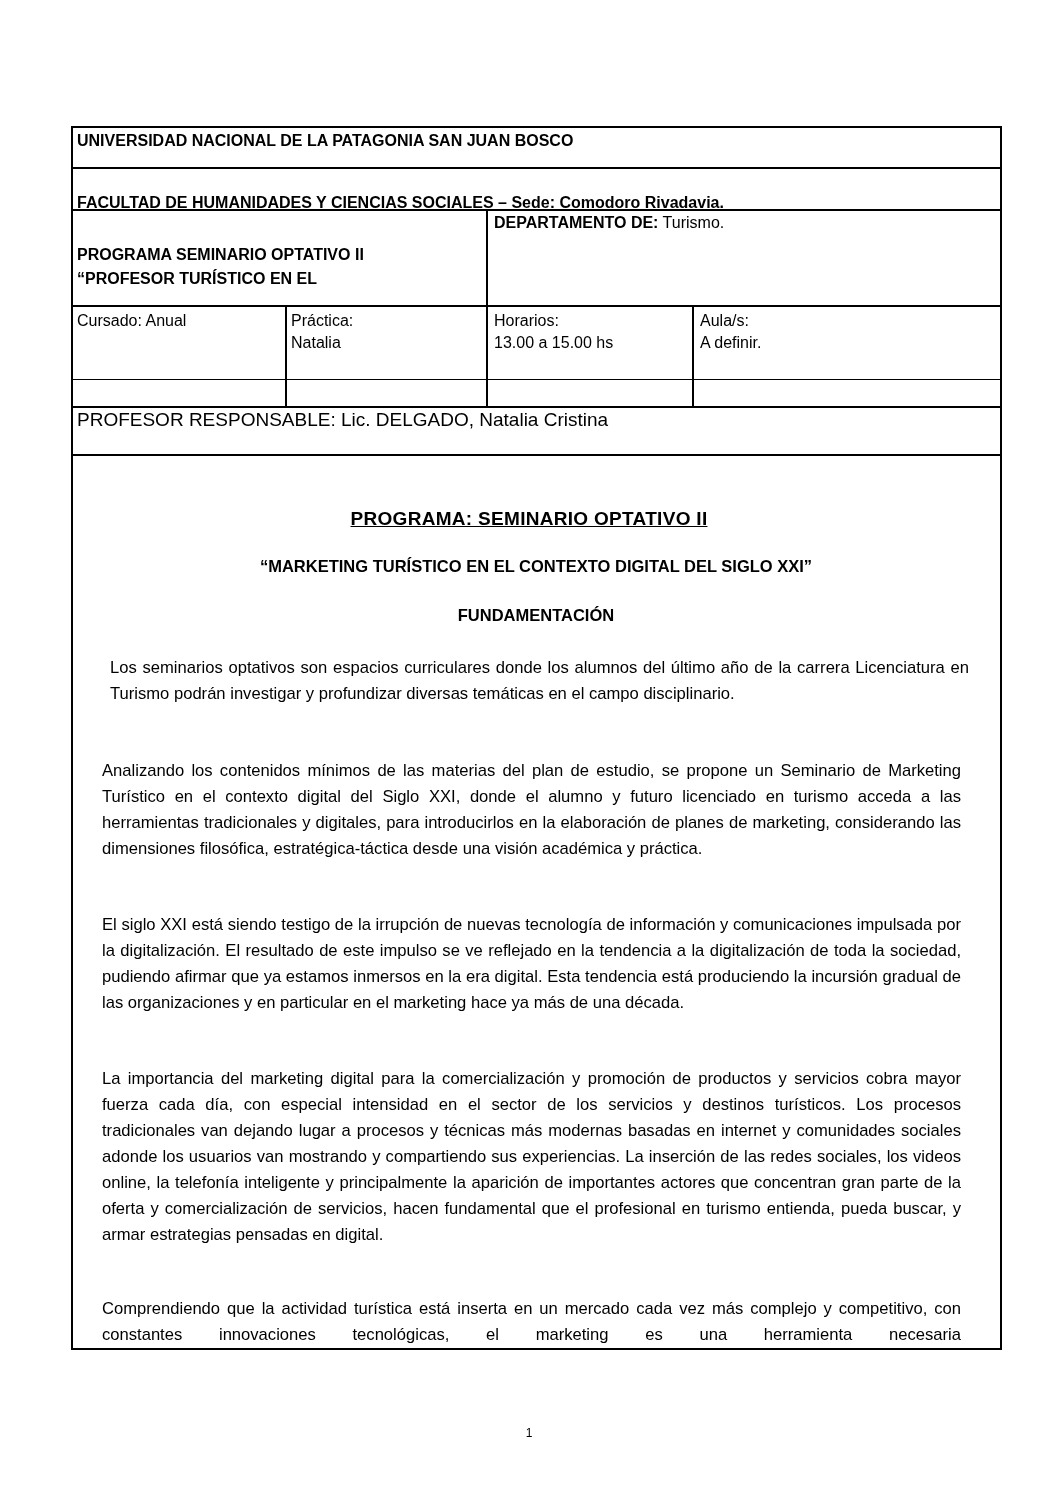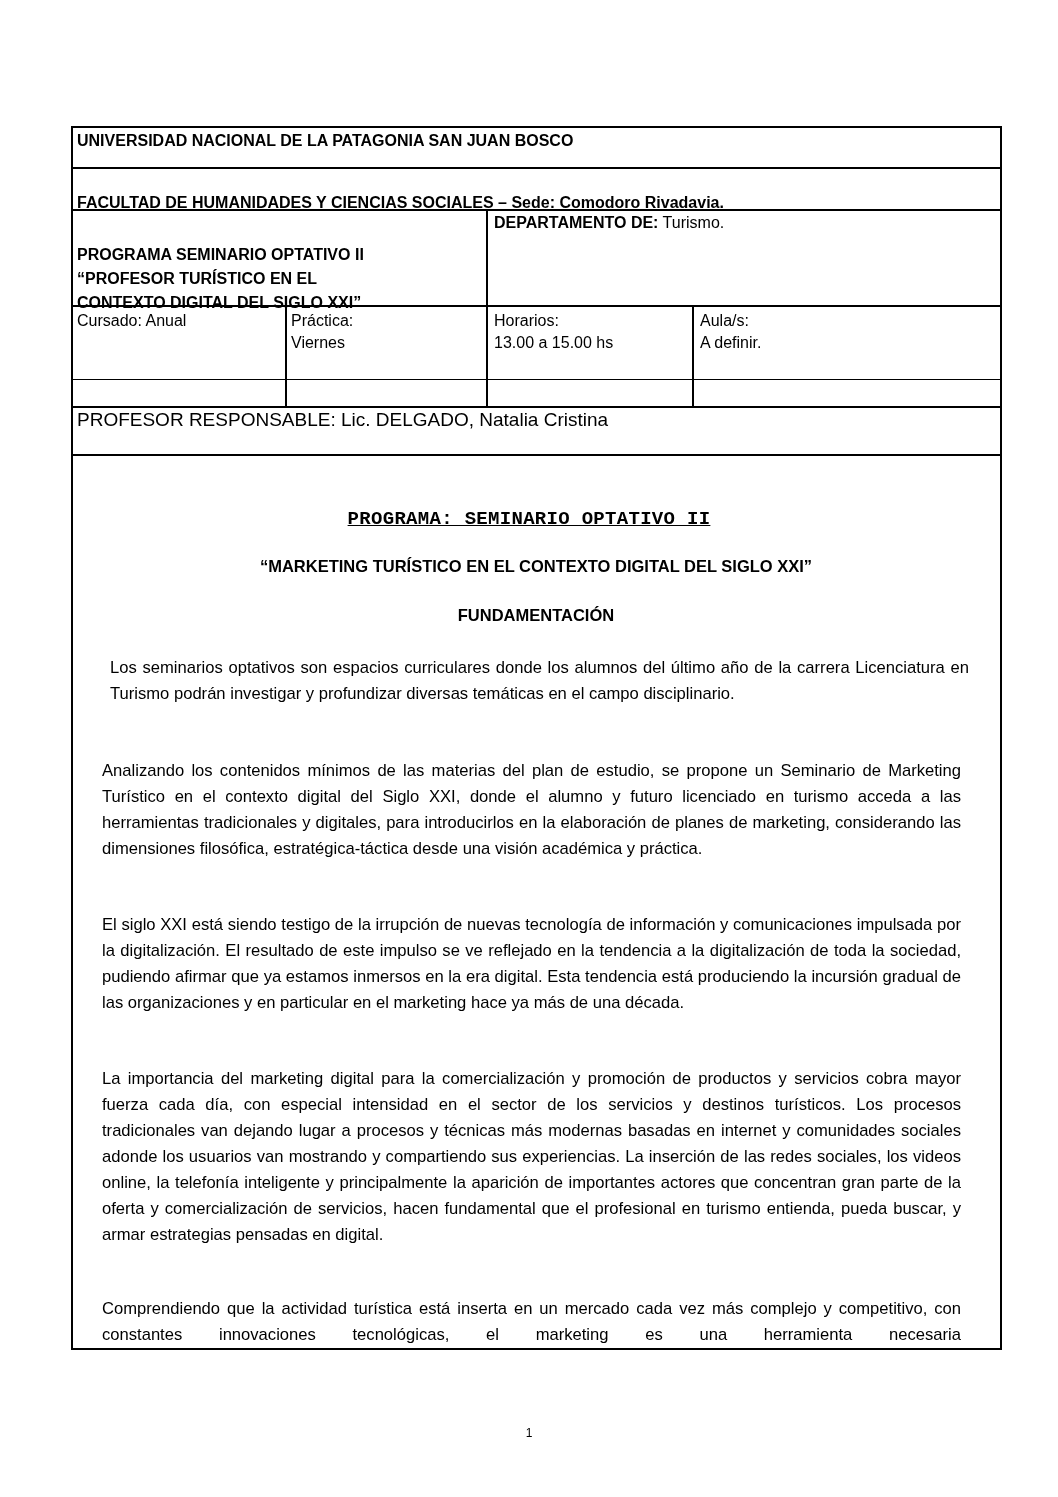--- a/index.html
+++ b/index.html
@@ -7,21 +7,21 @@
          font-family:"Liberation Sans", sans-serif; color:#000; }
   .page { position:absolute; left:0; top:0; width:1058px; height:1497px; }
   .frame { position:absolute; left:71px; top:126px; width:931px; height:1224px;
            border:2px solid #000; box-sizing:border-box; }
   .hline { position:absolute; left:71px; width:931px; height:0; border-top:2px solid #000; }
   .hline.thin { border-top-width:1px; }
   .vline { position:absolute; width:0; border-left:2px solid #000; }
   .cell { position:absolute; font-size:16px; line-height:22px; }
   .bold { font-weight:bold; }
   .title1 { position:absolute; left:0; width:1058px; top:508px; text-align:center;
-            font-family:Liberation Mono, monospace; font-weight:bold; font-size:19px;
+            font-family:Liberation Sans, sans-serif; font-weight:bold; font-size:19px;
             text-decoration:underline; letter-spacing:0.3px; }
   .title2 { position:absolute; left:0; width:1072px; top:557px; text-align:center;
             font-weight:bold; font-size:16.5px; }
   .title3 { position:absolute; left:0; width:1072px; top:606px; text-align:center;
             font-weight:bold; font-size:16.5px; }
   .para { position:absolute; left:102px; width:859px; font-size:16.6px; line-height:26px;
           text-align:justify; }
   .pagenum { position:absolute; top:1426px; left:0; width:1058px; text-align:center; font-size:12px; }
 </style>
 </head>
@@ -43,30 +43,29 @@
 
   <div class="cell bold" style="left:77px; top:130px;">UNIVERSIDAD NACIONAL DE LA PATAGONIA SAN JUAN BOSCO</div>
 
   <div class="cell" style="left:77px; top:172px;margin-top:20px;">
     <span class="bold">FACULTAD DE HUMANIDADES Y CIENCIAS SOCIALES</span><span class="bold"> – </span><span class="bold">Sede: Comodoro Rivadavia.</span>
   </div>
 
   <div class="cell bold" style="left:77px; top:195px; line-height:24px;margin-top:48px;">
     <div>PROGRAMA SEMINARIO OPTATIVO II</div>
     <div>“PROFESOR TURÍSTICO EN EL</div>
-    <div>CONTEXTO DIGITAL DEL SIGLO XXI”</div>
   </div>
   <div class="cell" style="left:494px; top:212px;">
     <span class="bold">DEPARTAMENTO DE:</span><span> Turismo.</span>
   </div>
 
   <div class="cell" style="left:77px; top:310px;">Cursado: Anual</div>
   <div class="cell" style="left:291px; top:310px;">
     <div>Práctica:</div>
-    <div>Viernes</div>
+    <div>Natalia</div>
   </div>
   <div class="cell" style="left:494px; top:310px;">
     <div>Horarios:</div>
     <div>13.00 a 15.00 hs</div>
   </div>
   <div class="cell" style="left:700px; top:310px;">
     <div>Aula/s:</div>
     <div>A definir.</div>
   </div>
 

